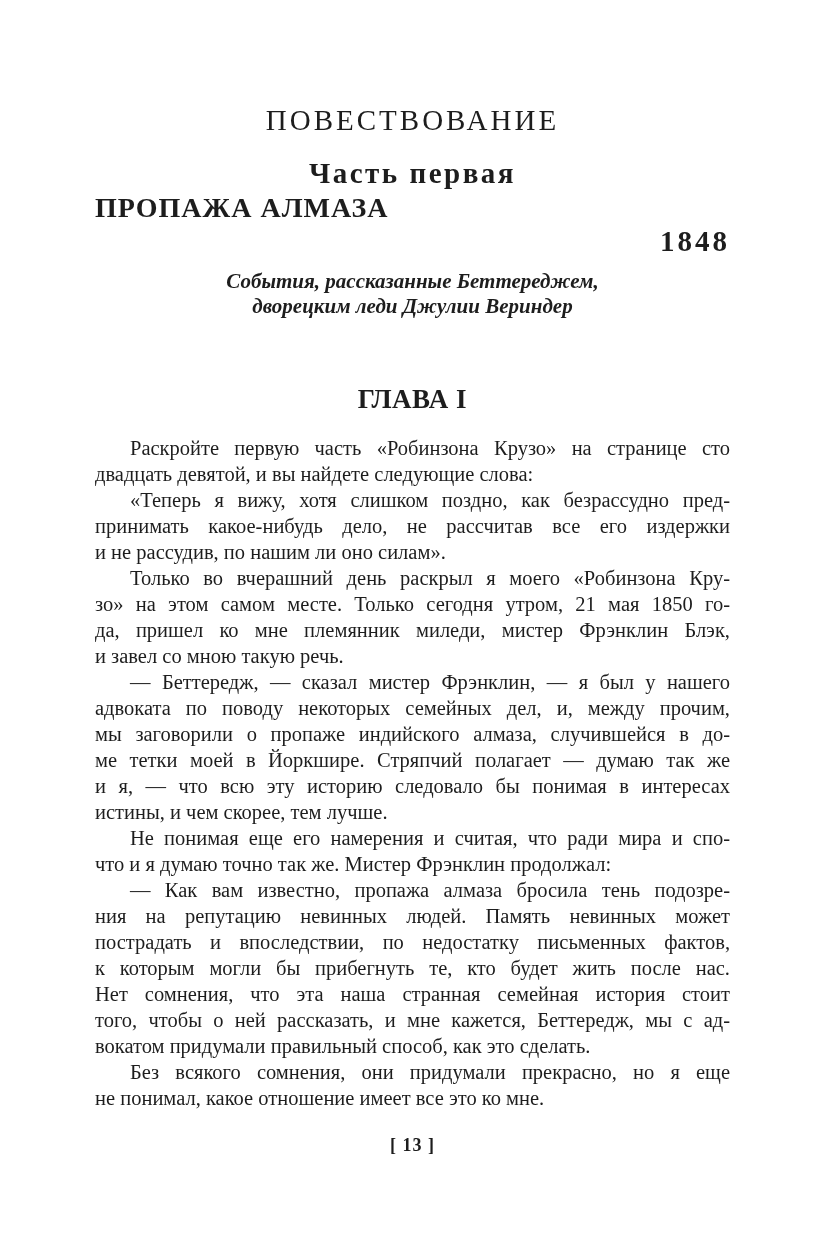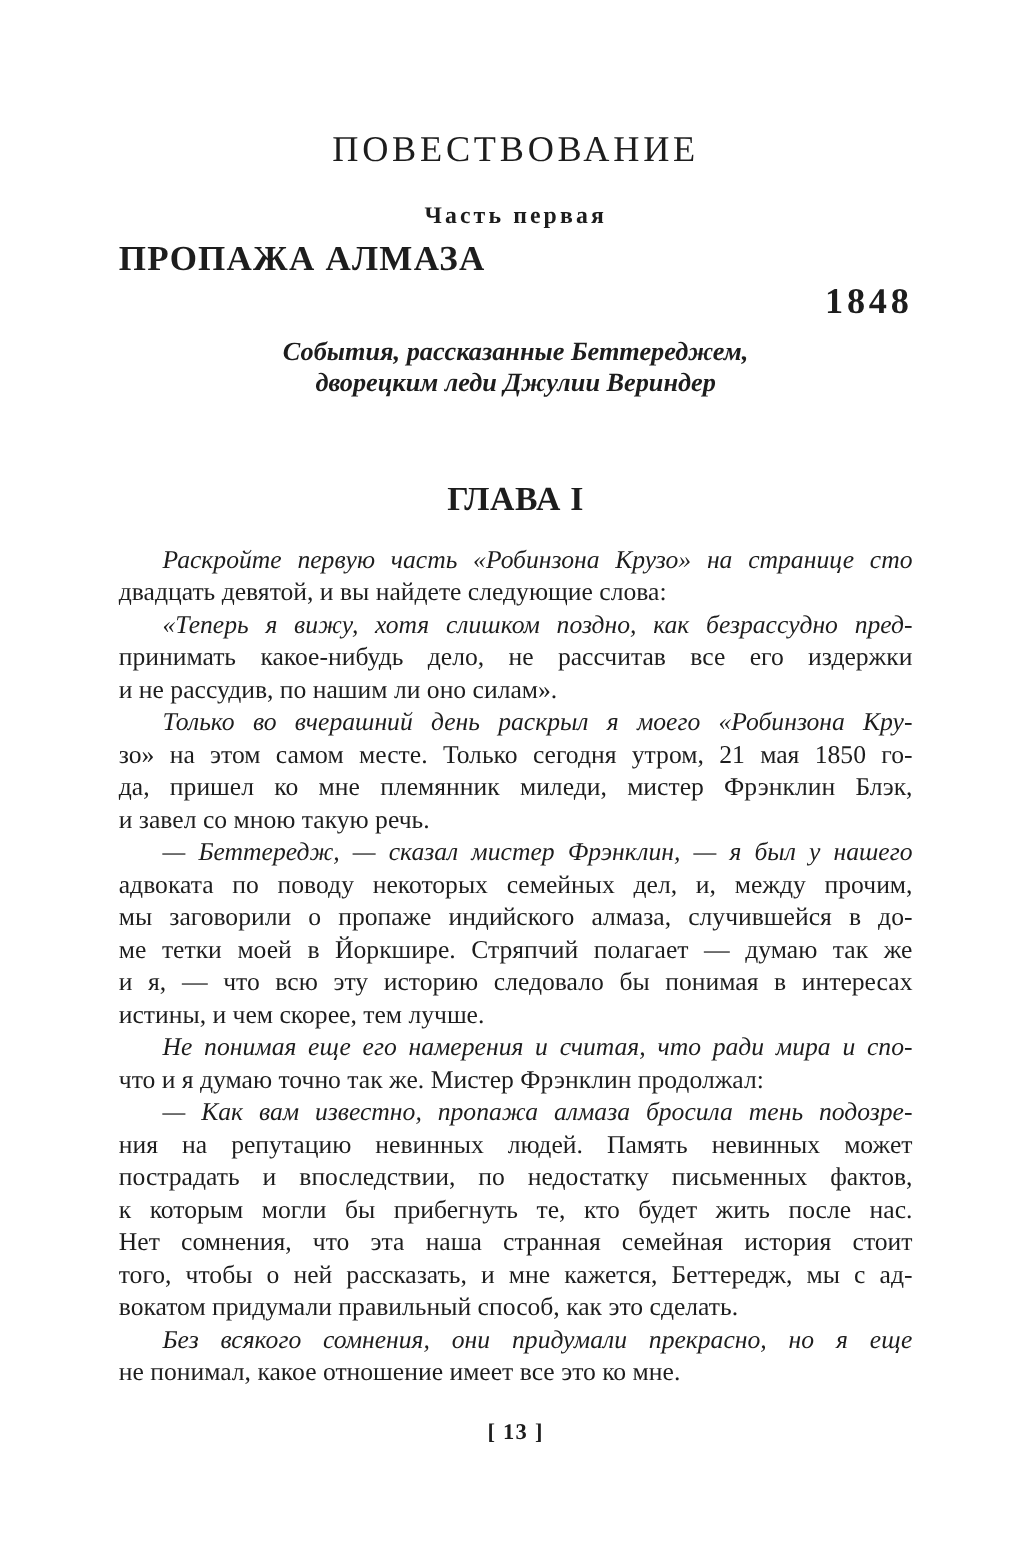--- a/index.html
+++ b/index.html
@@ -22,21 +22,21 @@
   .title-narrative {
     margin-top: 102px;
     font-size: 29px;
     line-height: 36px;
     font-weight: normal;
     letter-spacing: 3px;
     text-align: center;
   }
   .title-part {
     margin-top: 19px;
-    font-size: 19px;
+    font-size: 29px;
     line-height: 32px;
     font-weight: bold;
     letter-spacing: 2.5px;
     text-align: center;
   }
   .title-section {
     margin-top: 2px;
     font-size: 28px;
     line-height: 34px;
     font-weight: bold;
@@ -74,21 +74,20 @@
   .body-text .line {
     text-align: justify;
     text-align-last: justify;
     white-space: normal;
   }
   .body-text .line.last {
     text-align-last: left;
   }
   .body-text .line.first {
     text-indent: 35px;
-    font-style: italic;
   }
   .page-number {
     margin-top: 24px;
     font-size: 18px;
     line-height: 20px;
     font-weight: bold;
     text-align: center;
     letter-spacing: 1px;
   }
 </style>

